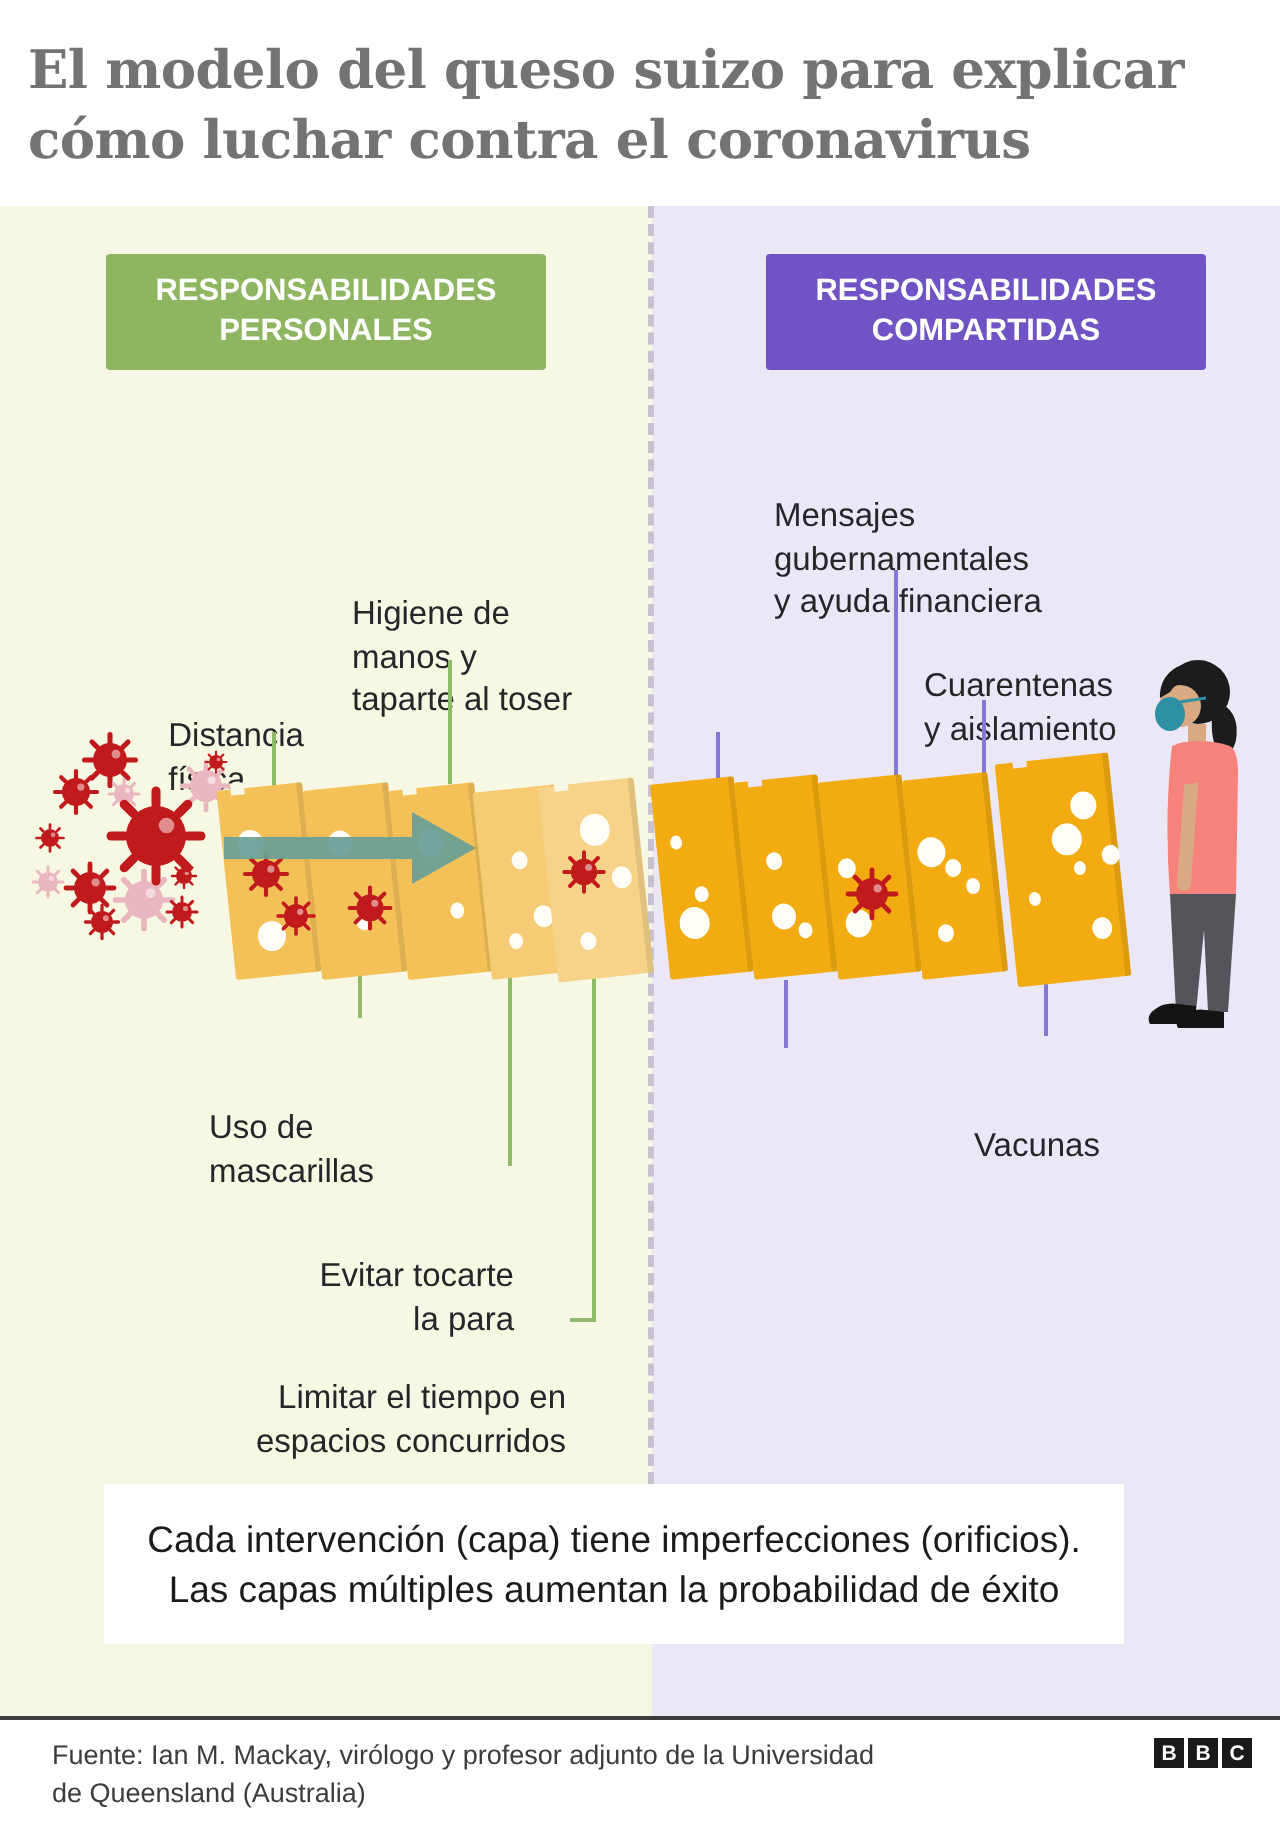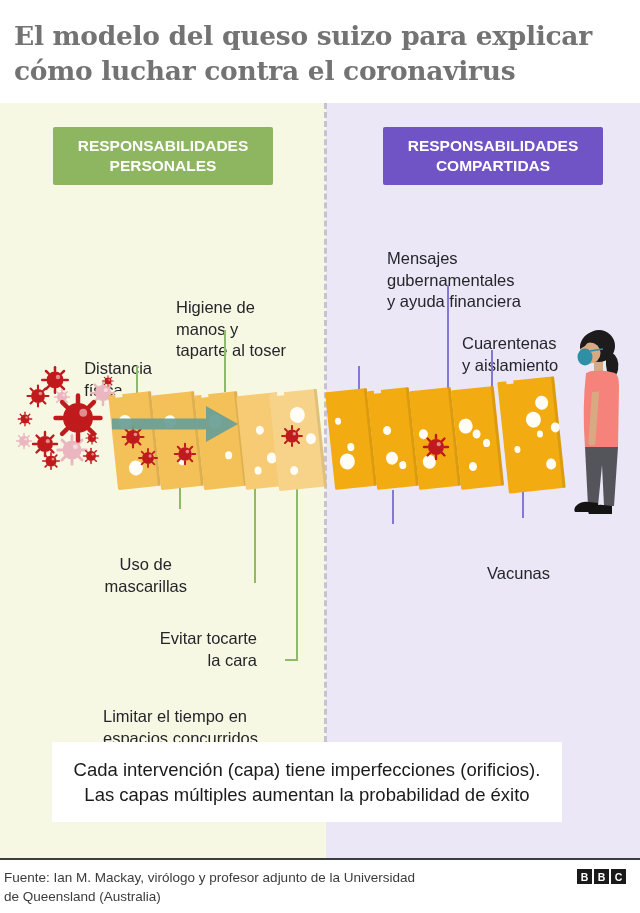--- a/index.html
+++ b/index.html
@@ -24,23 +24,23 @@
   .badge.green{left:53px;top:127px;width:220px;height:58px;background:var(--badge-green,#8eb55f);}
   .badge.purple{left:383px;top:127px;width:220px;height:58px;background:var(--badge-purple,#7053c5);}
 
   
   .lbl{position:absolute;font-size:16.5px;line-height:21.5px;color:var(--text-dark,#25262a);white-space:pre-line;margin-top:40px;}
   .lbl-higiene{left:176px;top:257px;}
   .lbl-distancia{right:488px;top:318px;text-align:left;}
   .lbl-mensajes{left:387px;top:208px;}
   .lbl-pruebas{left:338px;top:318px;}
   .lbl-cuarentenas{left:462px;top:293px;}
-  .lbl-mascarillas{right:453px;top:514px;text-align:center;}
+  .lbl-mascarillas{right:453px;top:514px;text-align:left;}
   .lbl-evitar{right:383px;top:588px;text-align:right;}
-  .lbl-limitar{left:103px;top:666px;width:180px;text-align:left;}
+  .lbl-limitar{left:103px;top:649px;width:180px;text-align:right;}
   .lbl-ventilacion{left:342px;top:529px;}
   .lbl-vacunas{left:487px;top:523px;}
 
   
   .cline{position:absolute;width:2px;}
   .cline.green{background:var(--line-green,#8fba68);}
   .cline.purple{background:var(--line-purple,#8477d6);}
   .c-distancia{left:136px;top:366px;height:27px;}
   .c-higiene{left:224px;top:330px;height:62px;}
   .c-mascarillas{left:179px;top:487px;height:22px;}
@@ -71,21 +71,21 @@
   
   .note{position:absolute;left:52px;top:742px;width:510px;height:80px;background:var(--note-bg,#ffffff);
         display:flex;flex-direction:column;align-items:center;justify-content:center;gap:3px;
         font-size:18.5px;color:#1b1b1b;text-align:center;}
   .note .bold{font-weight:normal;}
 
   
   .footer{position:absolute;left:0;top:858px;width:640px;height:55px;background:#ffffff;
           border-top:2px solid var(--footer-rule,#3d3d3d);box-sizing:border-box;
           display:flex;justify-content:space-between;align-items:flex-start;
-          padding:8px 14px 0 4px;}
+          padding:8px 14px 0 26px;}
   .source{font-size:13.5px;line-height:19px;color:var(--footer-text,#3c3c3c);white-space:pre-line;}
   .bbc{display:flex;gap:2px;margin-top:1px;}
   .bbc-sq{width:15px;height:15px;background:#1a1a1a;color:#ffffff;font-weight:bold;font-size:10.5px;
           display:flex;align-items:center;justify-content:center;}
 </style>
 </head>
 <body>
 
 <div class="stage">
 
@@ -107,21 +107,21 @@
   <div class="lbl lbl-distancia">Distancia
 física</div>
   <div class="lbl lbl-mensajes">Mensajes
 gubernamentales
 y ayuda financiera</div>
   <div class="lbl lbl-cuarentenas">Cuarentenas
 y aislamiento</div>
   <div class="lbl lbl-mascarillas">Uso de
 mascarillas</div>
   <div class="lbl lbl-evitar">Evitar tocarte
-la cara</div>
+la para</div>
   <div class="lbl lbl-limitar">Limitar el tiempo en
 espacios concurridos</div>
   <div class="lbl lbl-vacunas">Vacunas</div>
 
   <div class="cline green c-distancia"></div>
   <div class="cline green c-higiene"></div>
   <div class="cline green c-mascarillas"></div>
   <div class="cline green c-evitar"></div>
   <div class="cline green c-limitar-v"></div>
   <div class="cline green c-limitar-h"></div>

